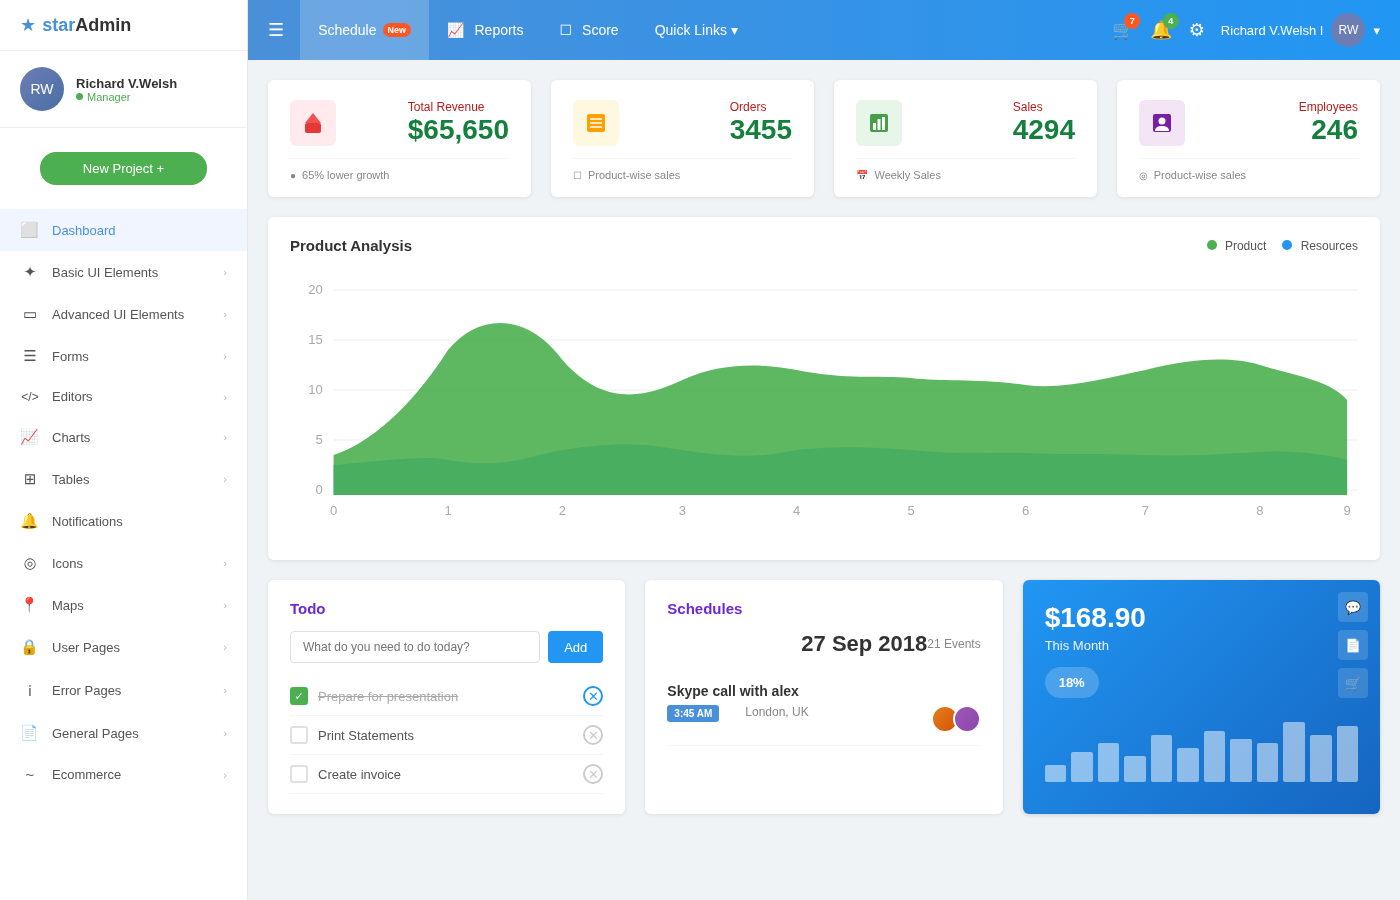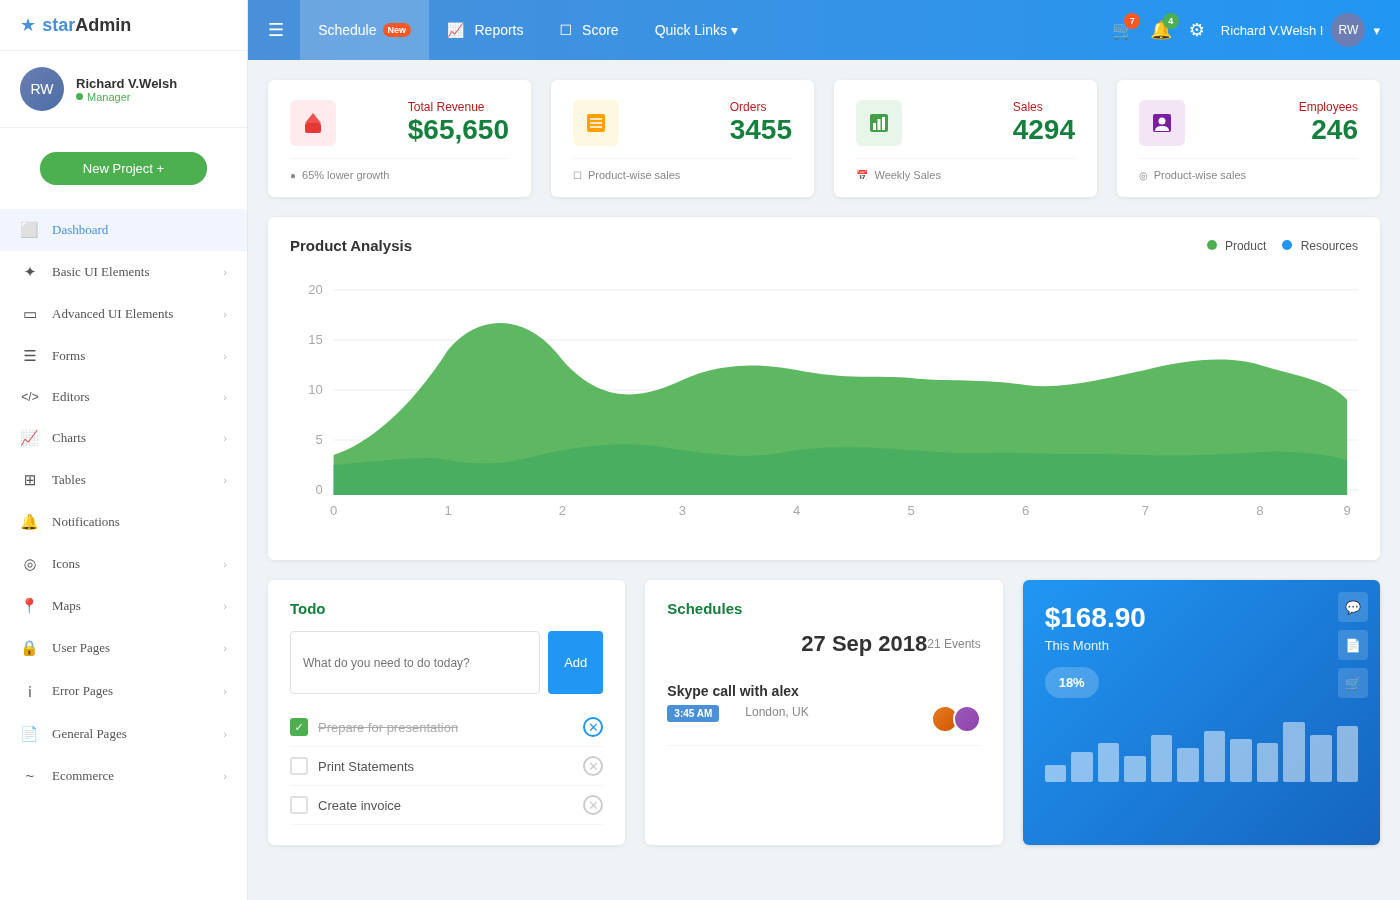--- a/index.html
+++ b/index.html
@@ -17,21 +17,21 @@
     .avatar-img { width: 100%; height: 100%; background: linear-gradient(135deg, #6b7db3 0%, #4a6fa5 100%); display: flex; align-items: center; justify-content: center; color: white; font-size: 14px; }
     .profile-name { font-size: 13px; font-weight: 600; color: #333; }
     .profile-role { font-size: 11px; color: #4caf50; display: flex; align-items: center; gap: 4px; }
     .online-dot { width: 7px; height: 7px; background: #4caf50; border-radius: 50%; display: inline-block; }
     .new-project-btn { margin: 14px 20px; background: #4caf50; color: white; border: none; border-radius: 16px; padding: 9px 0; width: calc(100% - 40px); cursor: pointer; font-size: 13px; font-weight: 500; text-align: center; display: flex; align-items: center; justify-content: center; gap: 6px; }
     .sidebar-nav { list-style: none; }
     .nav-item { display: flex; align-items: center; padding: 12px 20px; cursor: pointer; transition: background 0.15s; font-size: 13px; color: #555; position: relative; }
     .nav-item.active { color: #4a90d9; background: #f0f5ff; }
     .nav-item .nav-icon { width: 20px; margin-right: 12px; color: inherit; font-size: 15px; display: flex; align-items: center; justify-content: center; }
     .nav-item .nav-arrow { margin-left: auto; font-size: 11px; color: #bbb; }
-    .nav-item .nav-label { flex: 1; font-family: Liberation Serif, serif; }
+    .nav-item .nav-label { flex: 1; }
 
     
     .main { flex: 1; display: flex; flex-direction: column; overflow: hidden; }
     .topbar { background: linear-gradient(90deg, #4a90d9 0%, #2196f3 100%); height: 60px; display: flex; align-items: center; padding: 0 20px; gap: 0; flex-shrink: 0; }
     .topbar-menu-icon { color: white; font-size: 18px; cursor: pointer; margin-right: 16px; }
     .topbar-nav { display: flex; align-items: center; flex: 1; gap: 0; }
     .topbar-nav-item { color: white; padding: 0 18px; height: 60px; display: flex; align-items: center; gap: 6px; font-size: 14px; cursor: pointer; position: relative; text-decoration: none; }
     .topbar-nav-item.active { background: rgba(255,255,255,0.2); }
     .topbar-right { display: flex; align-items: center; gap: 16px; margin-left: auto; }
     .topbar-icon-btn { color: white; font-size: 18px; cursor: pointer; position: relative; }
@@ -61,24 +61,24 @@
     .chart-header { display: flex; align-items: center; justify-content: space-between; margin-bottom: 16px; }
     .chart-title { font-size: 15px; font-weight: 600; color: #333; }
     .chart-legend { display: flex; align-items: center; gap: 16px; font-size: 12px; color: #555; }
     .legend-dot { width: 10px; height: 10px; border-radius: 50%; display: inline-block; margin-right: 5px; }
     .chart-container { position: relative; height: 270px; }
     svg.area-chart { width: 100%; height: 100%; }
 
     
     .bottom-row { display: grid; grid-template-columns: 1fr 1fr 1fr; gap: 20px; }
     .todo-card { background: white; border-radius: 6px; padding: 20px 22px; box-shadow: 0 1px 4px rgba(0,0,0,0.08); }
-    .card-title { font-size: 15px; font-weight: 600; color: #15803d; margin-bottom: 14px; }
+    .card-title { font-size: 15px; font-weight: 600; color: #6d28d9; margin-bottom: 14px; }
     .todo-input-row { display: flex; gap: 8px; margin-bottom: 14px; }
     .todo-input { flex: 1; border: 1px solid #e0e0e0; border-radius: 4px; padding: 8px 12px; font-size: 12px; color: #888; outline: none; }
-    .todo-add-btn { background: #2196f3; color: white; border: none; border-radius: 4px; padding: 24px 16px; font-size: 13px; cursor: pointer; font-weight: 500; }
+    .todo-add-btn { background: #2196f3; color: white; border: none; border-radius: 4px; padding: 8px 16px; font-size: 13px; cursor: pointer; font-weight: 500; }
     .todo-item { display: flex; align-items: center; gap: 10px; padding: 9px 0; border-bottom: 1px solid #f5f5f5; }
     .todo-checkbox { width: 18px; height: 18px; border: 2px solid #e0e0e0; border-radius: 3px; display: flex; align-items: center; justify-content: center; flex-shrink: 0; }
     .todo-checkbox.checked { background: #4caf50; border-color: #4caf50; color: white; font-size: 11px; }
     .todo-text { flex: 1; font-size: 13px; color: #555; }
     .todo-text.strikethrough { text-decoration: line-through; color: #aaa; }
     .todo-delete { color: #2196f3; font-size: 16px; cursor: pointer; border: 2px solid #2196f3; border-radius: 50%; width: 20px; height: 20px; display: flex; align-items: center; justify-content: center; font-size: 13px; flex-shrink: 0; }
     .todo-delete.grey { color: #ccc; border-color: #ccc; }
 
     
     .schedule-card { background: white; border-radius: 6px; padding: 20px 22px; box-shadow: 0 1px 4px rgba(0,0,0,0.08); }

